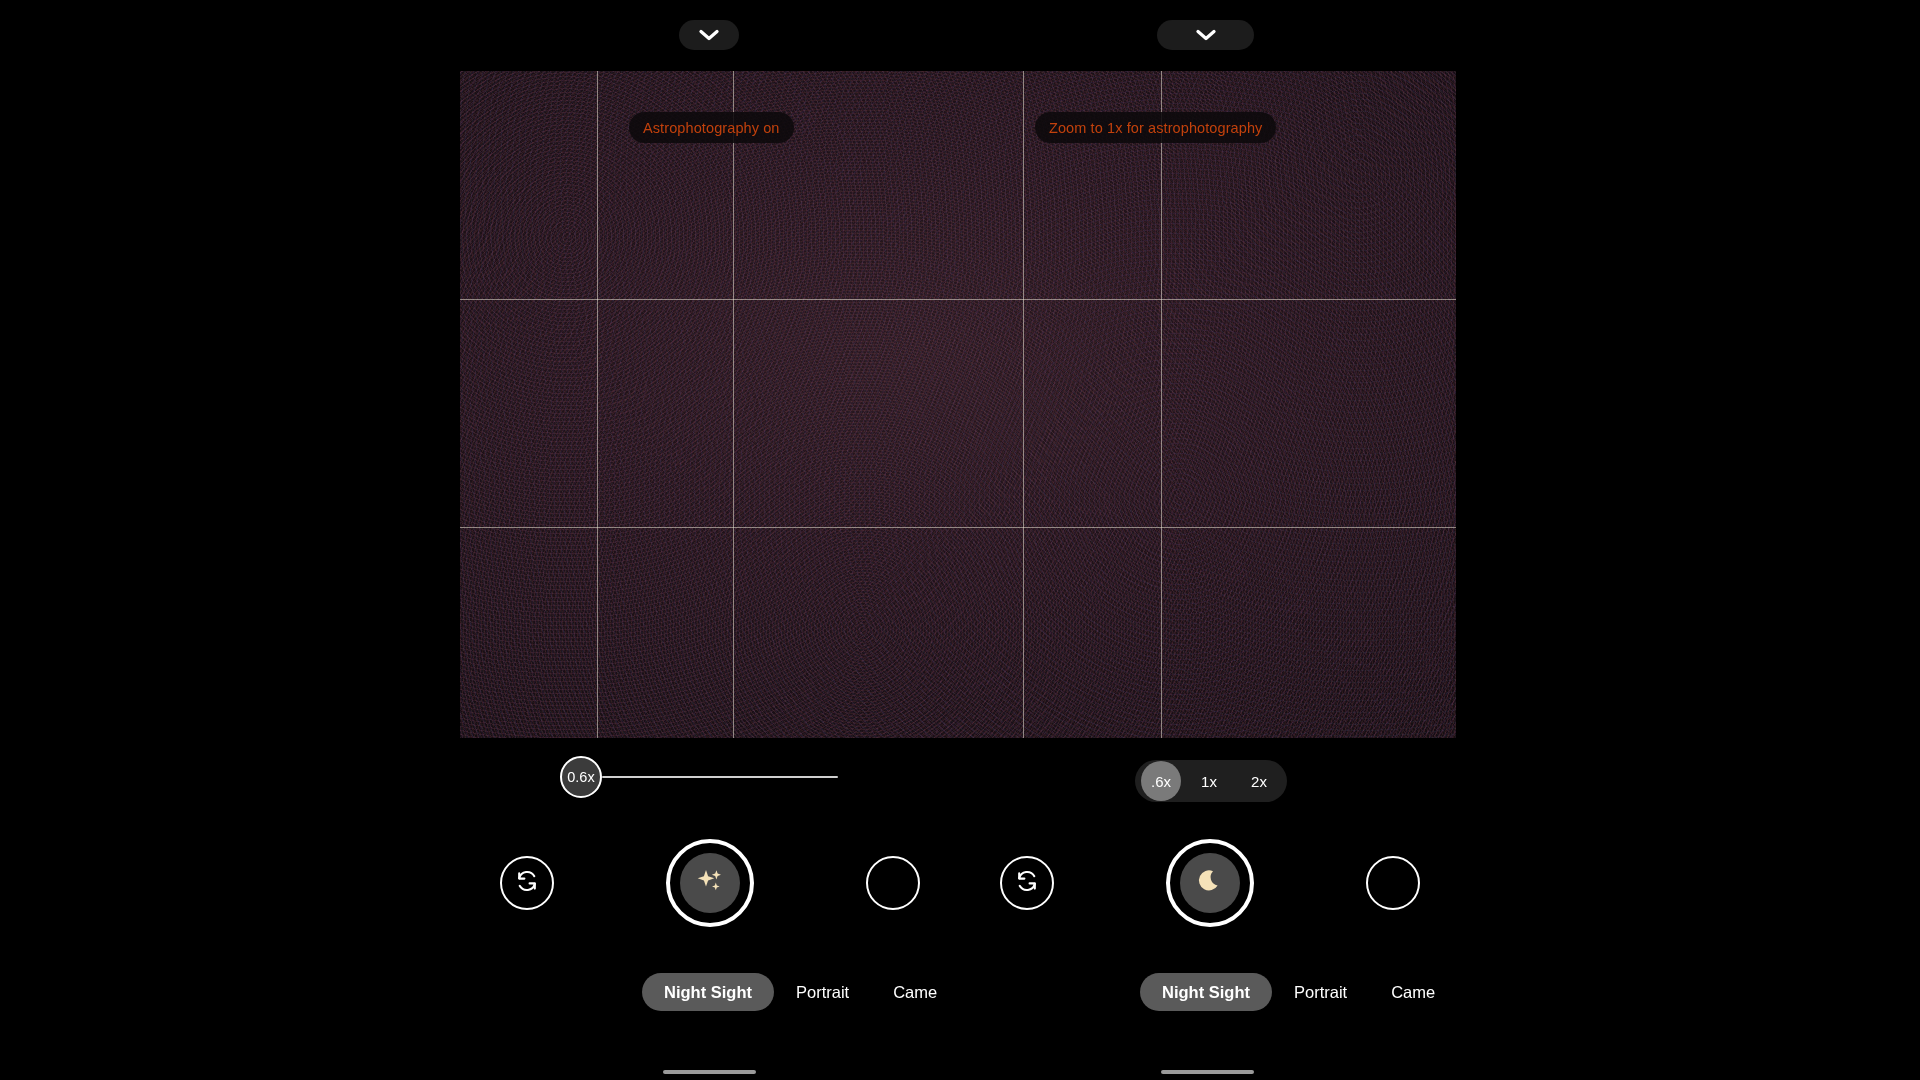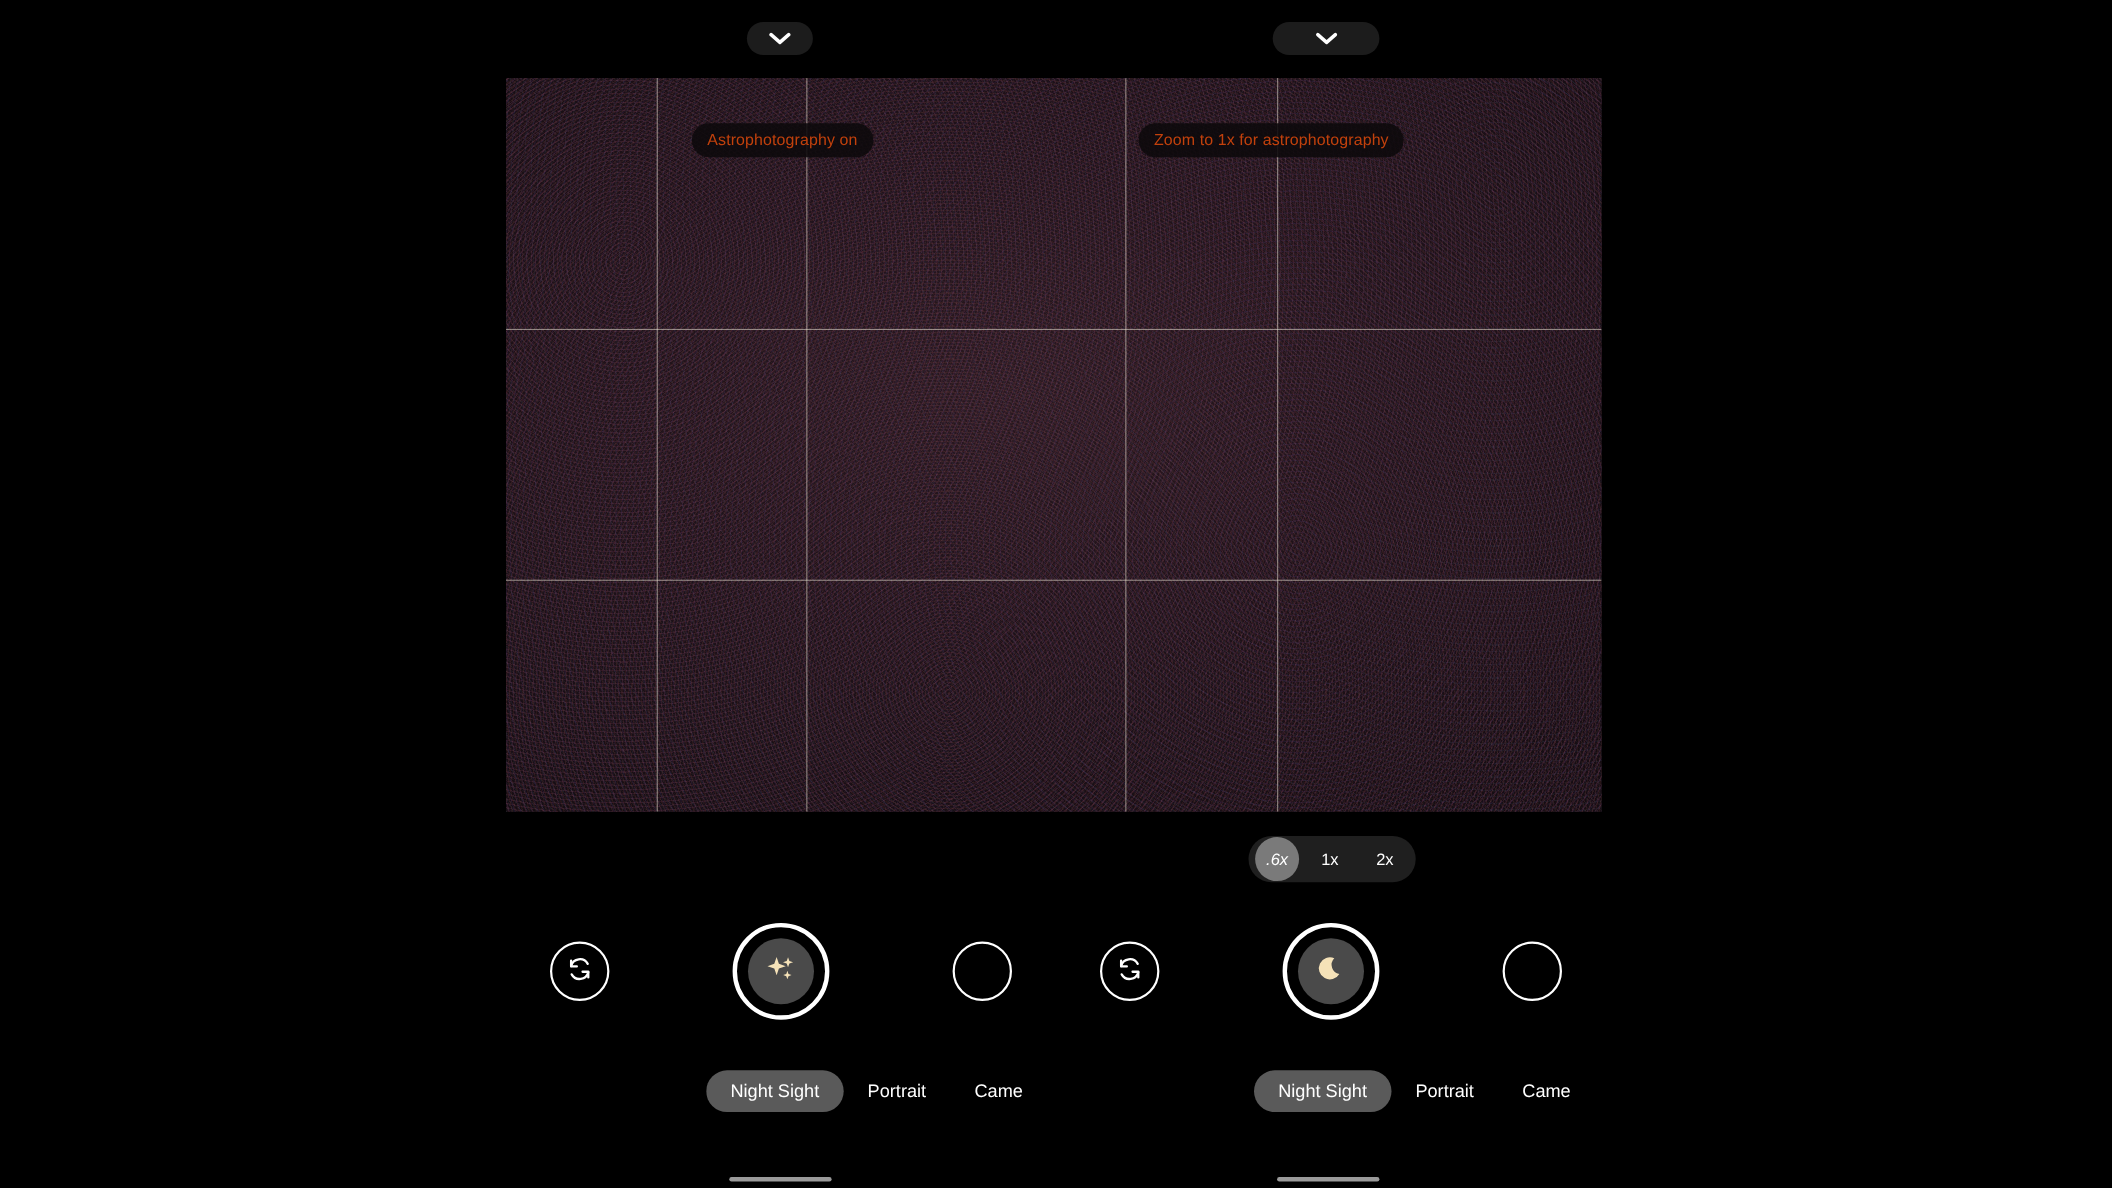--- a/index.html
+++ b/index.html
@@ -149,21 +149,20 @@
     color: #ffffff;
     font-size: 15px;
     cursor: pointer;
     margin: 0 3px;
   }
   .zoom-level.active {
     background: #7a7a7a;
     width: 40px;
     height: 40px;
     border-radius: 50%;
-    font-style: italic;
   }
 
   
   .control-row {
     position: absolute;
     top: 838px;
     height: 90px;
     display: flex;
     align-items: center;
   }
@@ -225,20 +224,21 @@
     justify-content: center;
     color: #ffffff;
     font-size: 16.5px;
     white-space: nowrap;
     cursor: pointer;
     flex: 0 0 auto;
   }
   .mode-tab.active {
     background: #5a5a5a;
     border-radius: 19px;
+    font-weight: bold;
   }
 
   
   .home-indicator {
     position: absolute;
     top: 1070px;
     height: 4px;
     width: 93px;
     background: #9a9a9a;
     border-radius: 2px;
@@ -273,20 +273,24 @@
     <div class="grid-line v" style="left:563px;"></div>
     <div class="grid-line v" style="left:701px;"></div>
     <div class="grid-line h" style="top:228px;"></div>
     <div class="grid-line h" style="top:456px;"></div>
   </div>
 
   <div class="info-chip" id="chip-astro-on">Astrophotography on</div>
 
   <div class="info-chip" id="chip-astro-zoom">Zoom to 1x for astrophotography</div>
 
+  <div id="zoom-slider">
+    <div id="zoom-slider-track"></div>
+    <div id="zoom-slider-thumb">0.6x</div>
+  </div>
 
   <div id="zoom-levels">
     <div class="zoom-level active">.6x</div>
     <div class="zoom-level">1x</div>
     <div class="zoom-level">2x</div>
   </div>
 
   <div class="control-row" id="control-row-left">
     <div class="ctrl-flip">
       <span>

